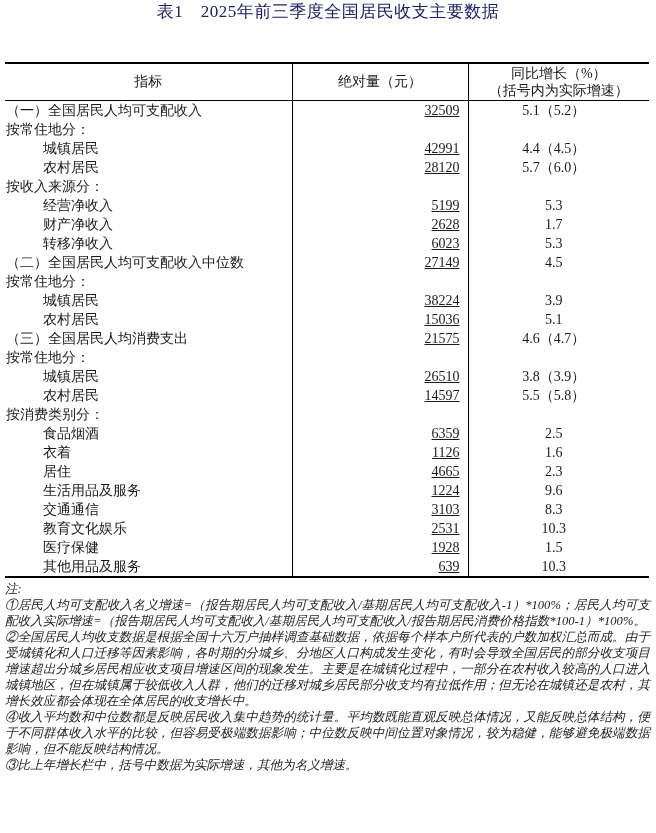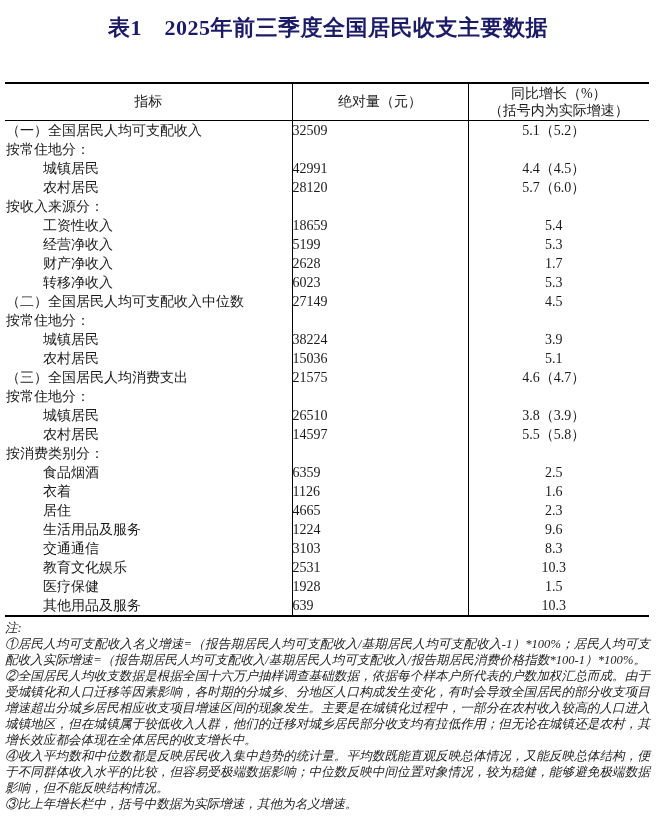--- a/index.html
+++ b/index.html
@@ -6,23 +6,23 @@
   html, body { background: #ffffff; }
   body {
     width: 656px; height: 833px; overflow: hidden;
     font-family: "Liberation Serif", "DejaVu Serif", serif;
     color: #1a1a1a;
   }
   .page { width: 656px; height: 833px; position: relative; }
 
   .title {
     text-align: center;
-    font-size: 22px;
-    font-weight: bold;
-    padding-top: 13px;
+    font-size: 17px;
+    font-weight: normal;
+    padding-top: 0;
     letter-spacing: 0.5px;
   }
 
   table.tbl {
     width: 644px;
     margin: 39px 0 0 5px;
     border-collapse: collapse;
     border-top: 2.5px solid #000;
     border-bottom: 2.5px solid #000;
     table-layout: fixed;
@@ -40,21 +40,21 @@
     text-align: center;
     vertical-align: middle;
     line-height: 17px;
   }
   .col-c1 { width: 287px; }
   .col-c2 { width: 176px; border-left: 1.4px solid #000; }
   .col-c3 { width: 181px; border-left: 1.4px solid #000; }
   .tbl tbody td { height: 19px; line-height: 19px; }
   td.lbl { padding-left: 1px; }
   td.lbl.ind { padding-left: 38px; }
-  td.val { padding-right: 8px; border-left: 1.4px solid #000; }
+  td.val { text-align: right; padding-right: 8px; border-left: 1.4px solid #000; text-decoration: underline; }
   td.gro { text-align: center; padding-right: 10px; border-left: 1.4px solid #000; margin-top: 31px; }
 
   .notes {
     margin: 3px 6px 0 5px;
     font-size: 12.6px;
     line-height: 16px;
     font-style: italic;
     text-align: justify;
     color: #222;
   }
@@ -104,25 +104,20 @@
           <td class="lbl ind">农村居民</td>
           <td class="val">28120</td>
           <td class="gro">5.7（6.0）</td>
         </tr>
         <tr>
           <td class="lbl">按收入来源分：</td>
           <td class="val"></td>
           <td class="gro"></td>
         </tr>
         <tr>
-          <td class="lbl ind">工资性收入</td>
-          <td class="val">18659</td>
-          <td class="gro">5.4</td>
-        </tr>
-        <tr>
           <td class="lbl ind">经营净收入</td>
           <td class="val">5199</td>
           <td class="gro">5.3</td>
         </tr>
         <tr>
           <td class="lbl ind">财产净收入</td>
           <td class="val">2628</td>
           <td class="gro">1.7</td>
         </tr>
         <tr>

